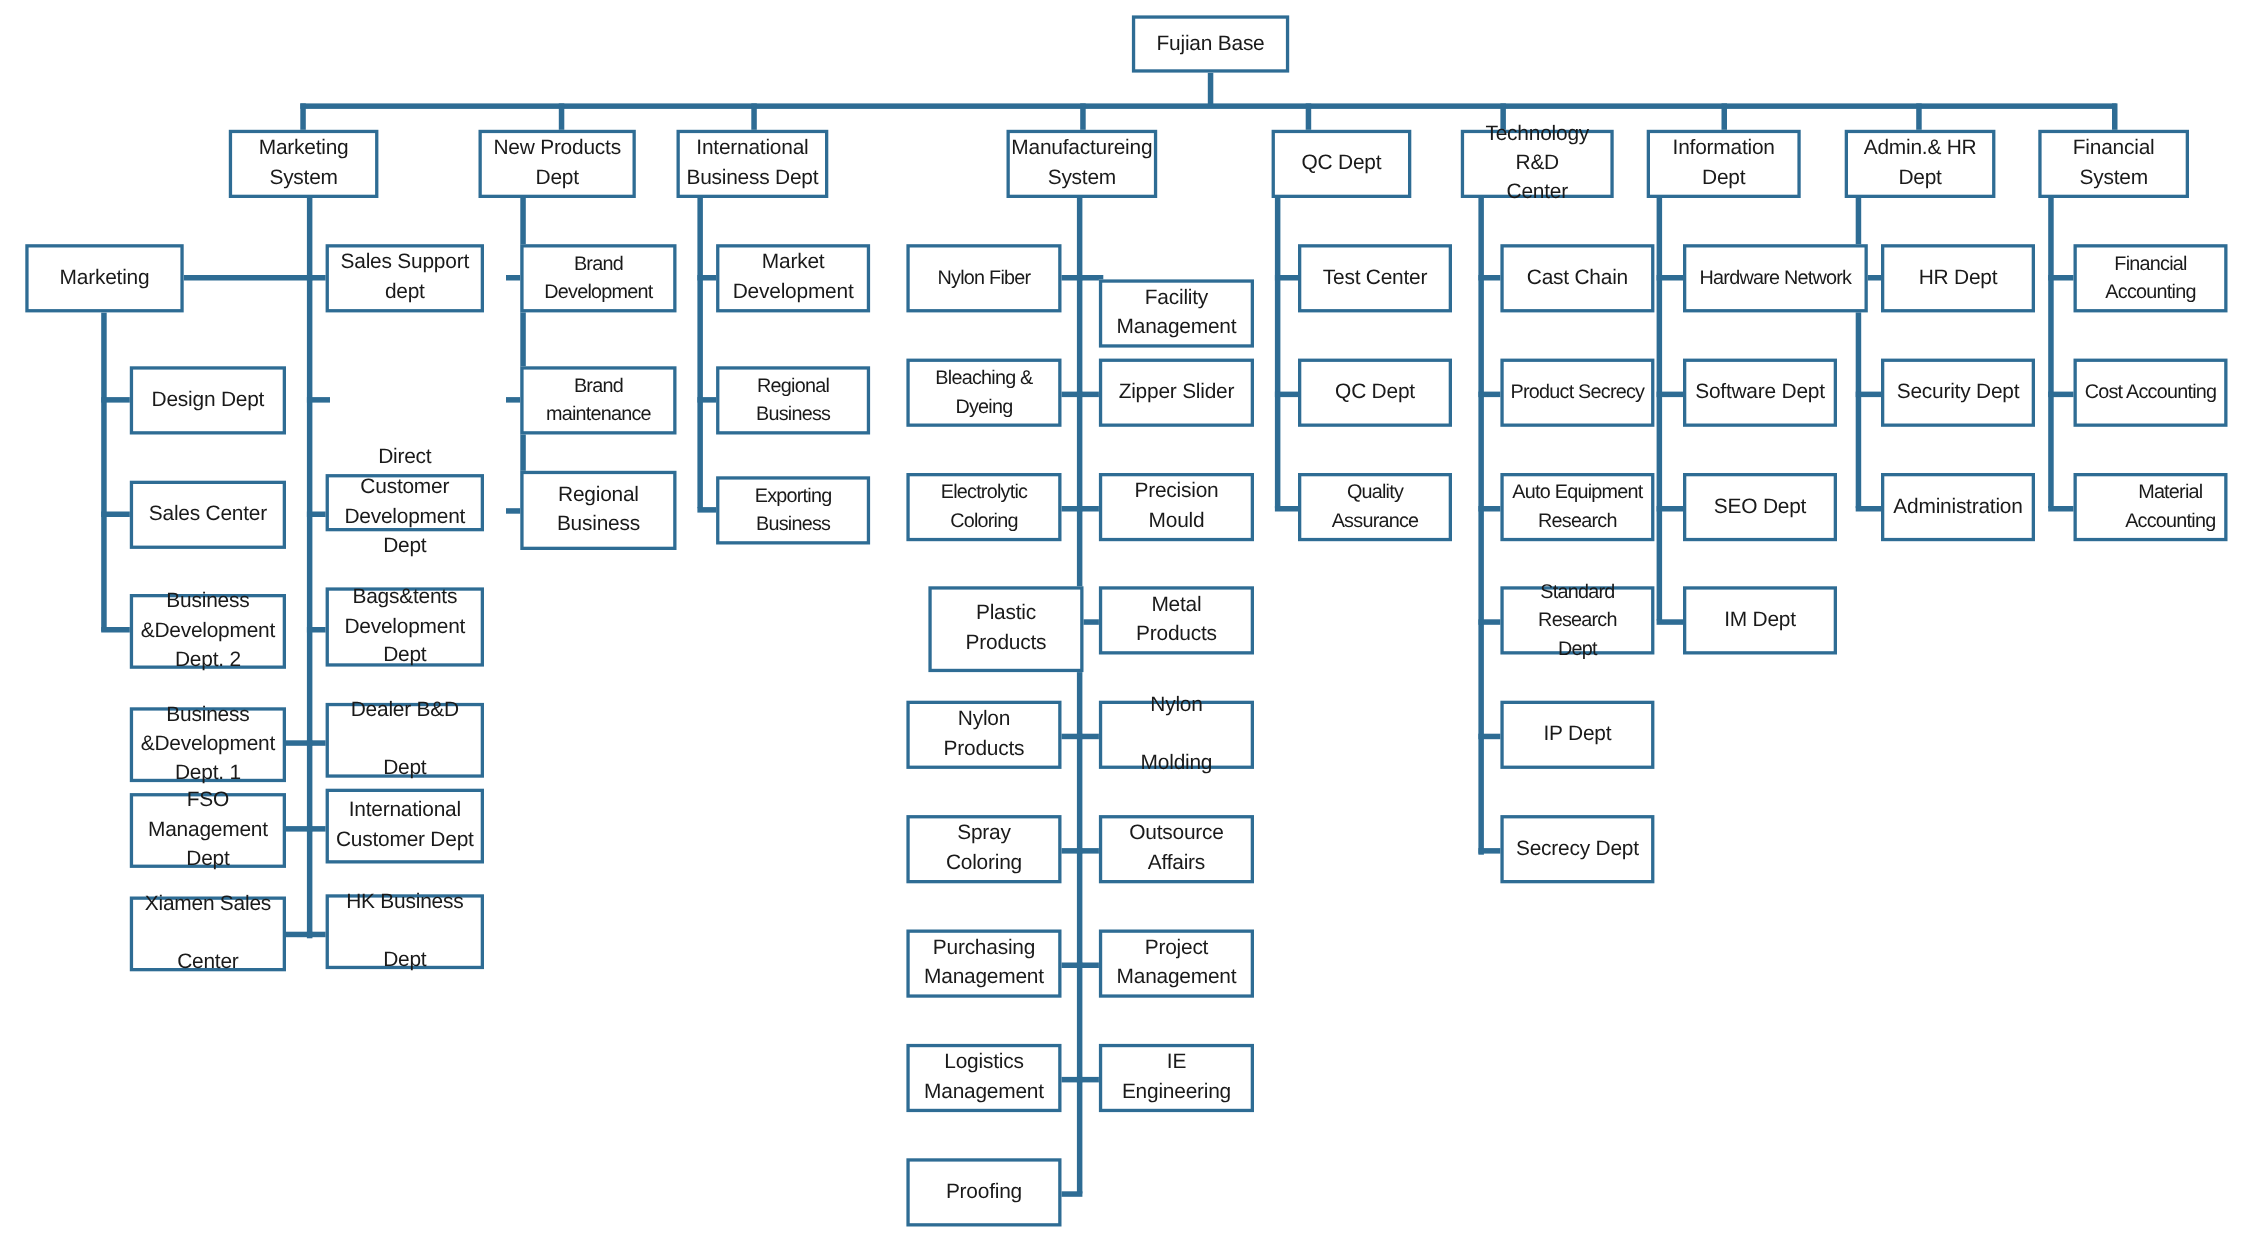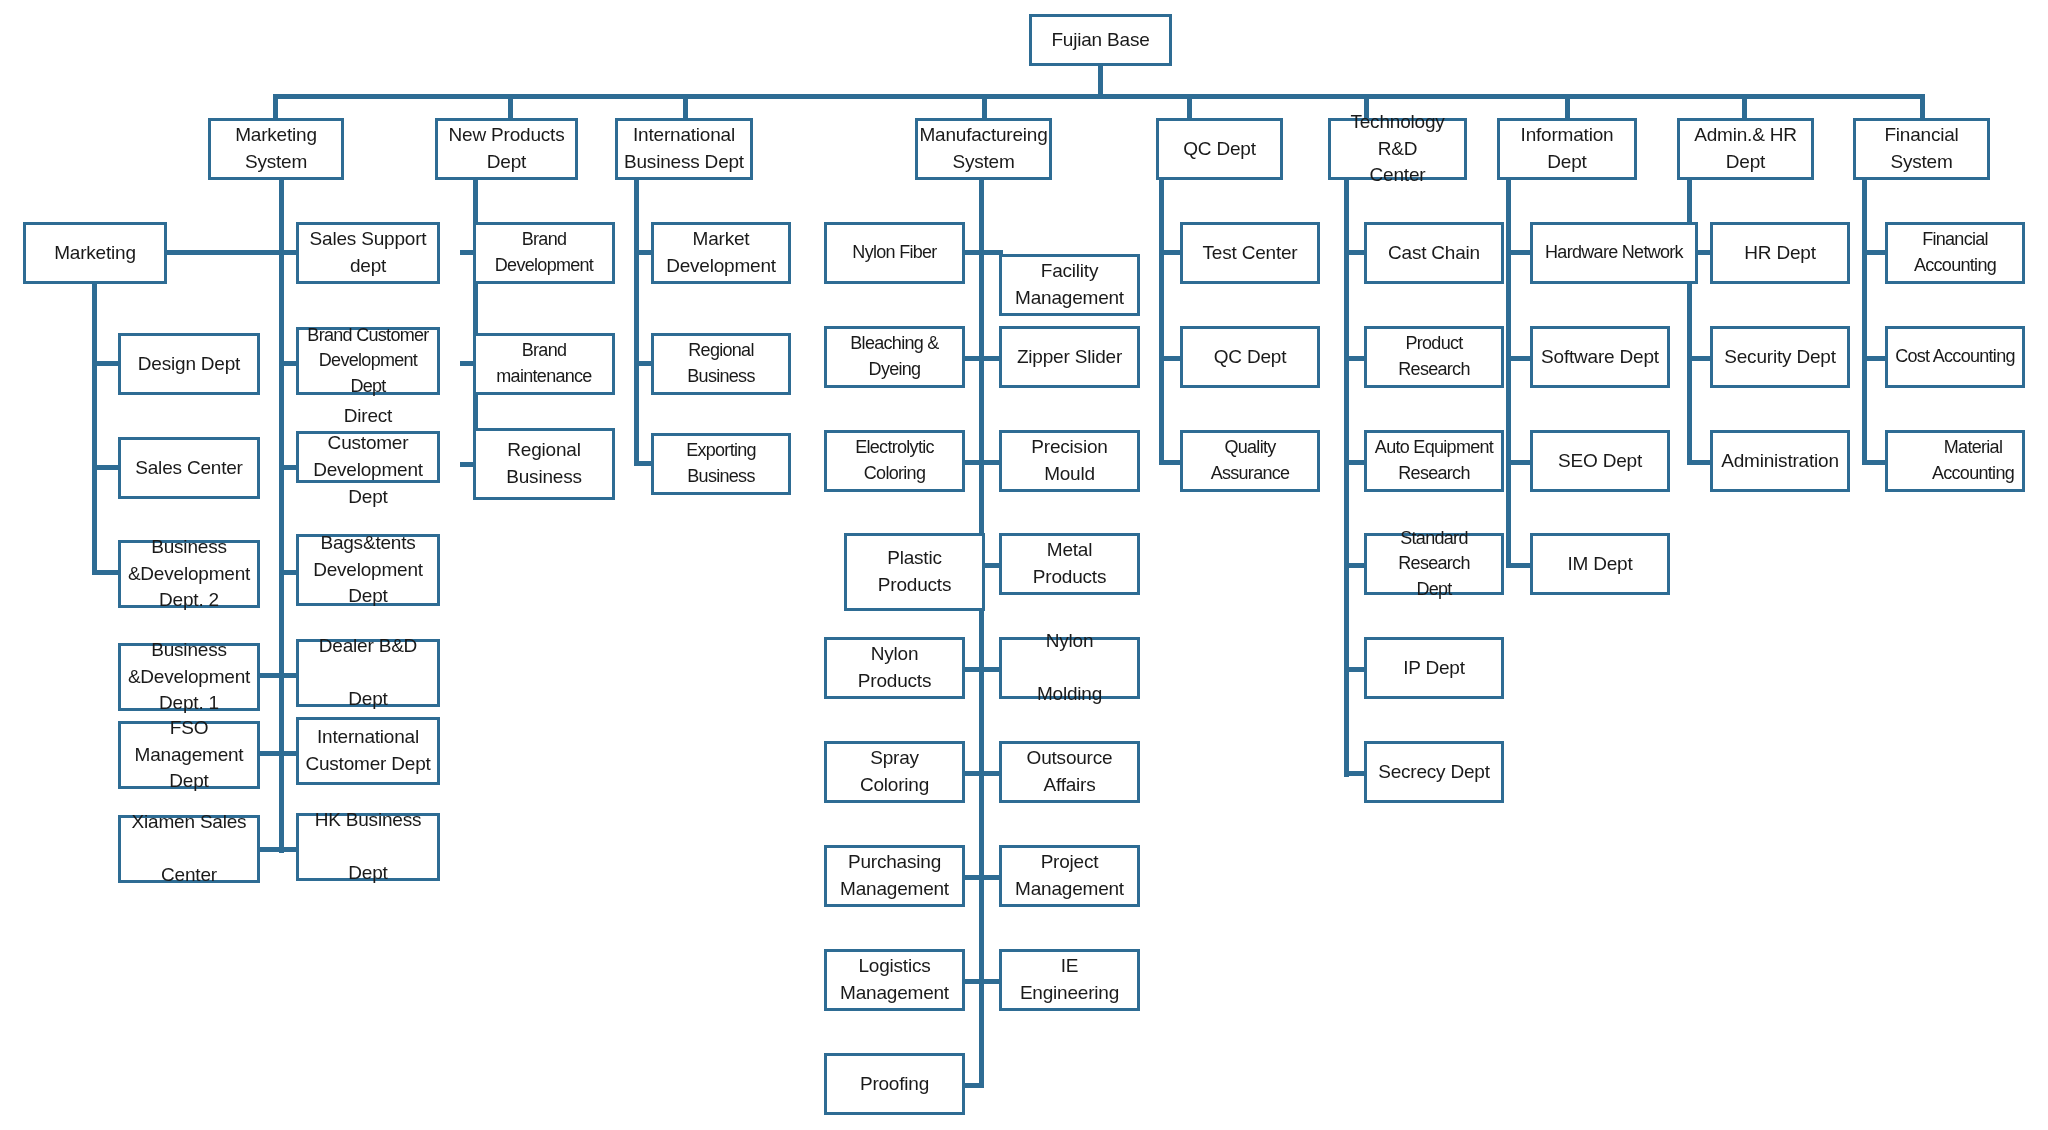--- a/index.html
+++ b/index.html
@@ -84,22 +84,20 @@
   <div class="line h" style="left:253px; top:751px; width:31px;"></div>
 
   <div class="node" style="left:118px; top:815px; width:142px; height:68px;">Xiamen Sales
 
 Center</div>
   <div class="line h" style="left:253px; top:847px; width:31px;"></div>
 
   <div class="node" style="left:296px; top:222px; width:144px; height:62px;">Sales Support dept</div>
   <div class="line h" style="left:279px; top:250px; width:21px;"></div>
 
-  <div class="node wide-text tight" style="left:296px; top:327px; width:144px; height:68px;">Brand  Customer
-Development Dept</div>
   <div class="line h" style="left:279px; top:361px; width:21px;"></div>
 
   <div class="node" style="left:296px; top:431px; width:144px; height:52px;">Direct Customer
 Development
 Dept</div>
   <div class="line h" style="left:279px; top:465px; width:21px;"></div>
 
   <div class="node" style="left:296px; top:534px; width:144px; height:72px;">Bags&amp;tents
 Development
 Dept</div>
@@ -231,21 +229,21 @@
   <div class="line h" style="left:1159px; top:460px; width:25px;"></div>
 
   <div class="line v" style="left:1364px; top:94px; height:26px;"></div>
   <div class="node" style="left:1328px; top:118px; width:139px; height:62px;">Technology R&amp;D
 Center</div>
   <div class="line v" style="left:1344px; top:180px; height:597px;"></div>
 
   <div class="node" style="left:1364px; top:222px; width:140px; height:62px;">Cast Chain</div>
   <div class="line h" style="left:1344px; top:250px; width:24px;"></div>
 
-  <div class="node wide-text tight" style="left:1364px; top:326px; width:140px; height:62px;">Product Research</div>
+  <div class="node wide-text tight" style="left:1364px; top:326px; width:140px; height:62px;">Product Secrecy</div>
   <div class="line h" style="left:1344px; top:356px; width:24px;"></div>
 
   <div class="node wide-text tight" style="left:1364px; top:430px; width:140px; height:62px;">Auto Equipment
 Research</div>
   <div class="line h" style="left:1344px; top:460px; width:24px;"></div>
 
   <div class="node wide-text tight" style="left:1364px; top:533px; width:140px; height:62px;">Standard Research
 Dept</div>
   <div class="line h" style="left:1344px; top:563px; width:24px;"></div>
 

